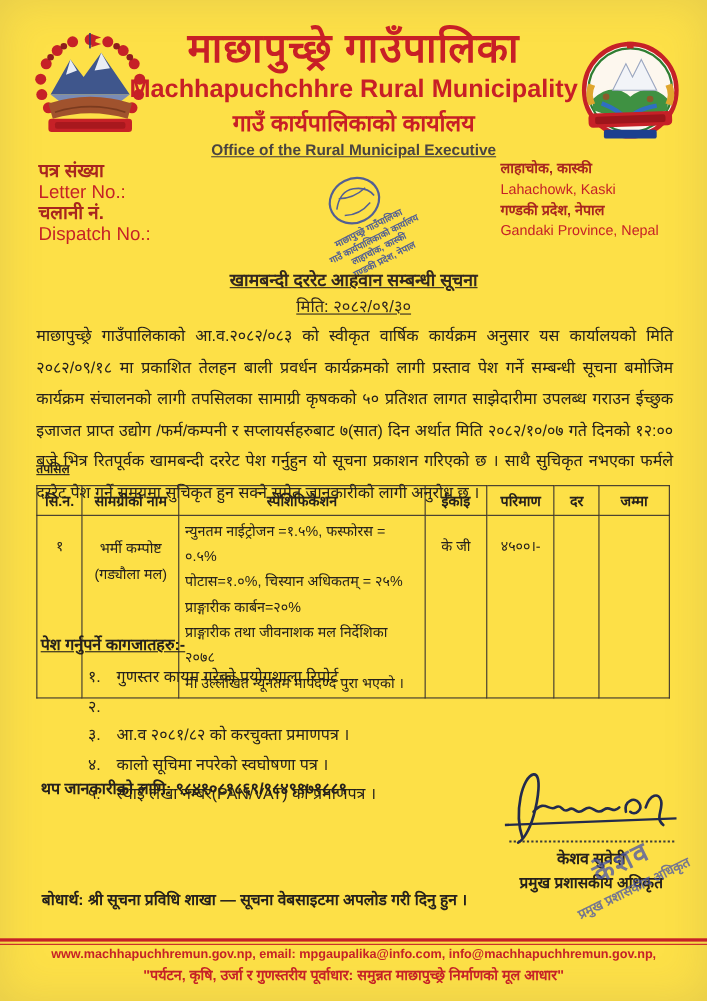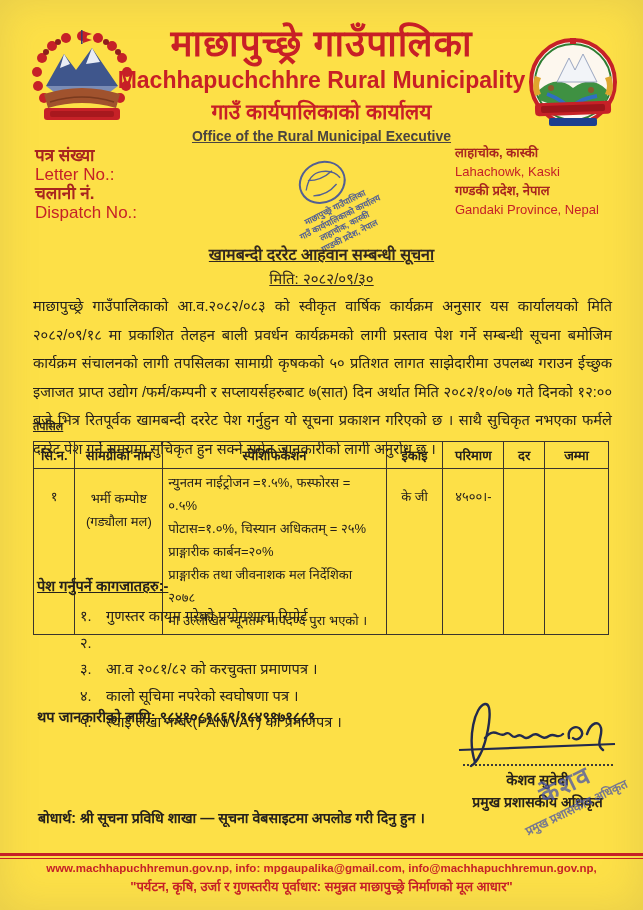--- a/index.html
+++ b/index.html
@@ -300,16 +300,16 @@
     <div class="b1">केशव</div>
     <div class="b2">प्रमुख प्रशासकीय अधिकृत</div>
   </div>
 
   <div class="bodh">बोधार्थ: श्री सूचना प्रविधि शाखा — सूचना वेबसाइटमा अपलोड गरी दिनु हुन ।</div>
 
   <div class="rule">
     <div class="thick"></div>
       <div class="thin"></div>
   </div>
-  <div class="f1">www.machhapuchhremun.gov.np,  info: mpgaupalika@gmail.com, info@machhapuchhremun.gov.np,</div>
+  <div class="f1">www.machhapuchhremun.gov.np,  email: mpgaupalika@info.com, info@machhapuchhremun.gov.np,</div>
   <div class="f2">"पर्यटन, कृषि, उर्जा र गुणस्तरीय पूर्वाधार: समुन्नत माछापुच्छ्रे निर्माणको मूल आधार"</div>
 
 </div>
 
 </body></html>

